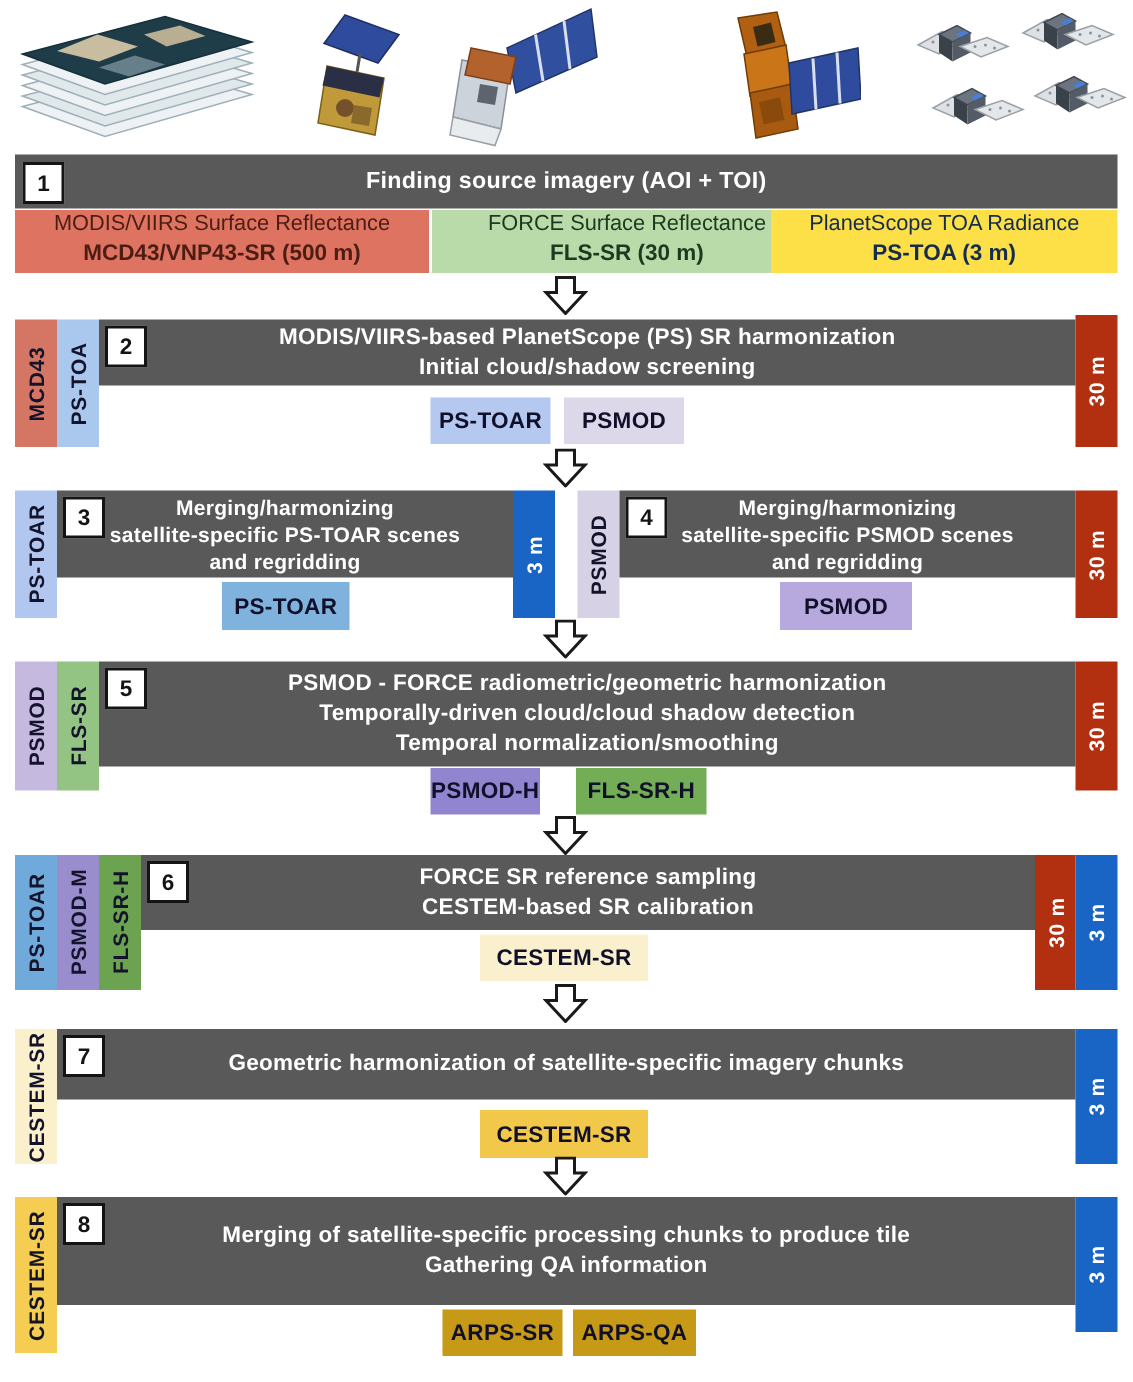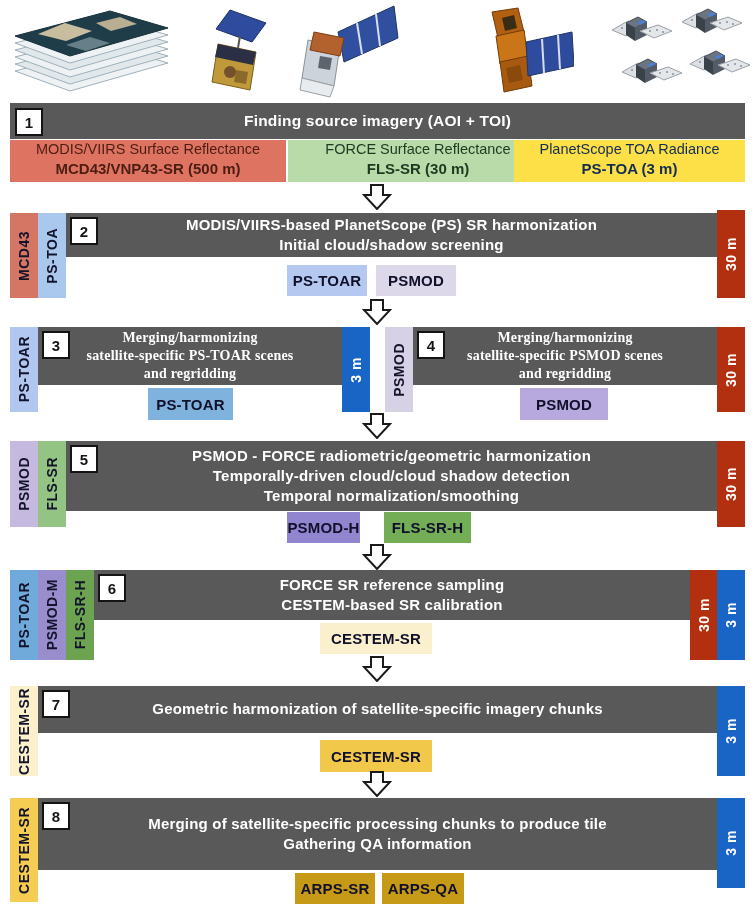--- a/index.html
+++ b/index.html
@@ -7,21 +7,21 @@
     position:relative;width:755px;height:921px;background:#ffffff;
     font-family:"Liberation Sans", sans-serif;overflow:hidden;
   }
   .illus{position:absolute;}
   .bar{
     position:absolute;background:#595959;color:#ffffff;
     display:flex;flex-direction:column;align-items:center;justify-content:center;
     text-align:center;
   }
   .bar .line{font-weight:700;font-size:15px;line-height:1.35;letter-spacing:.2px;}
-  .bar.small .line{font-size:14px;line-height:1.3;font-family:Liberation Serif, serif;}
+  .bar.small .line{font-size:14px;line-height:1.3;}
   .badge{
     position:absolute;left:4px;top:4px;width:24px;height:24px;
     background:#ffffff;border:2px solid #141414;color:#141414;
     font-weight:700;font-size:15px;display:flex;align-items:center;justify-content:center;
   }
   .src{
     position:absolute;top:140px;height:42px;display:flex;flex-direction:column;
     align-items:center;justify-content:flex-start;text-align:center;
   }
   .src .l1{font-size:14.5px;font-weight:500;line-height:1.3;}

